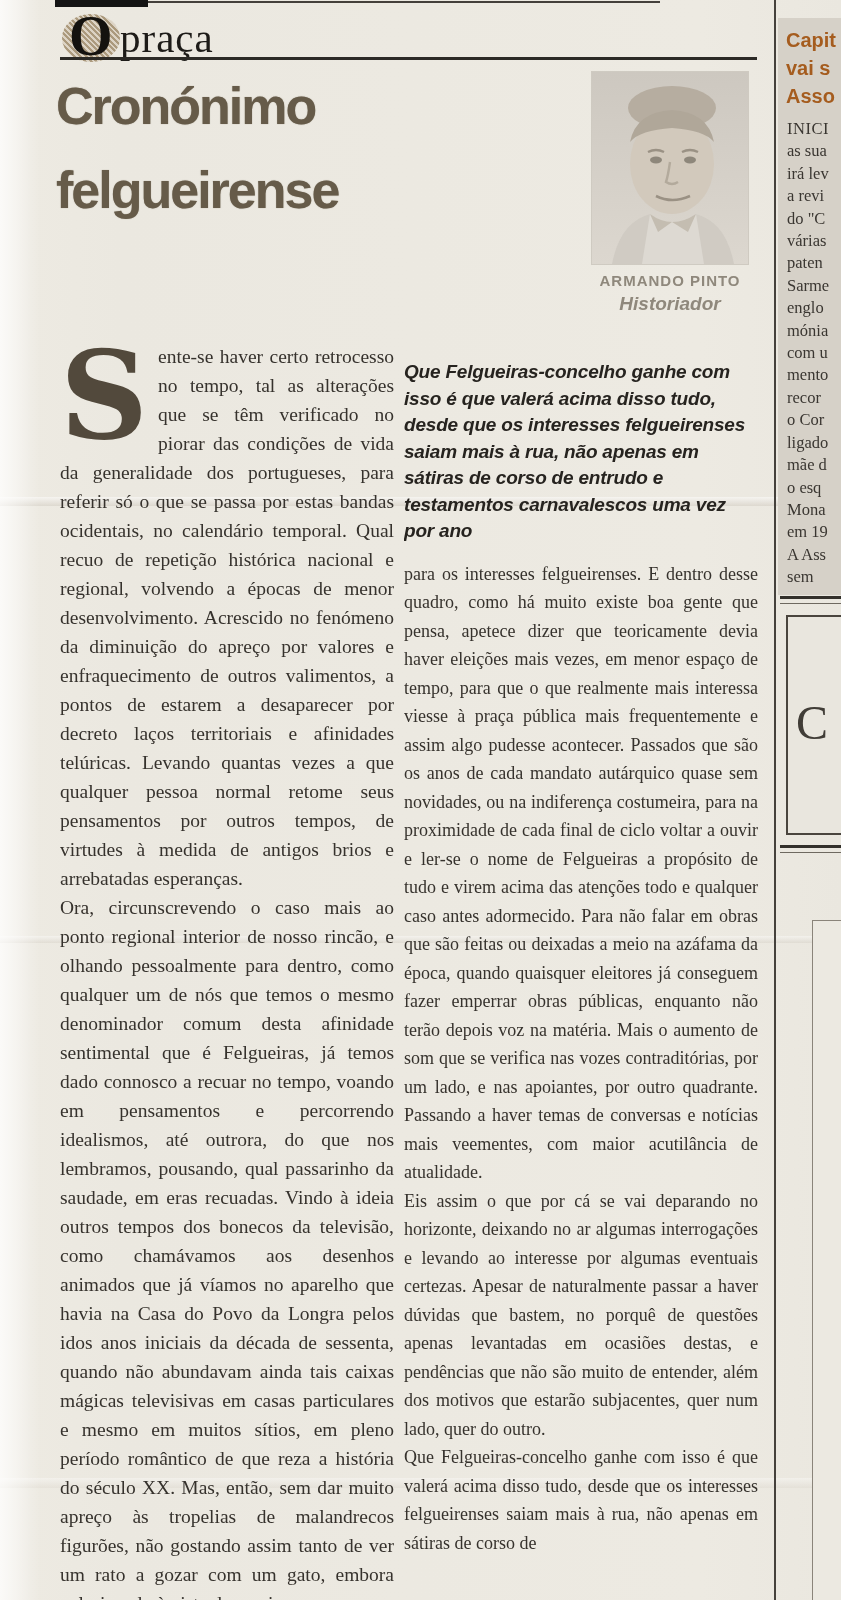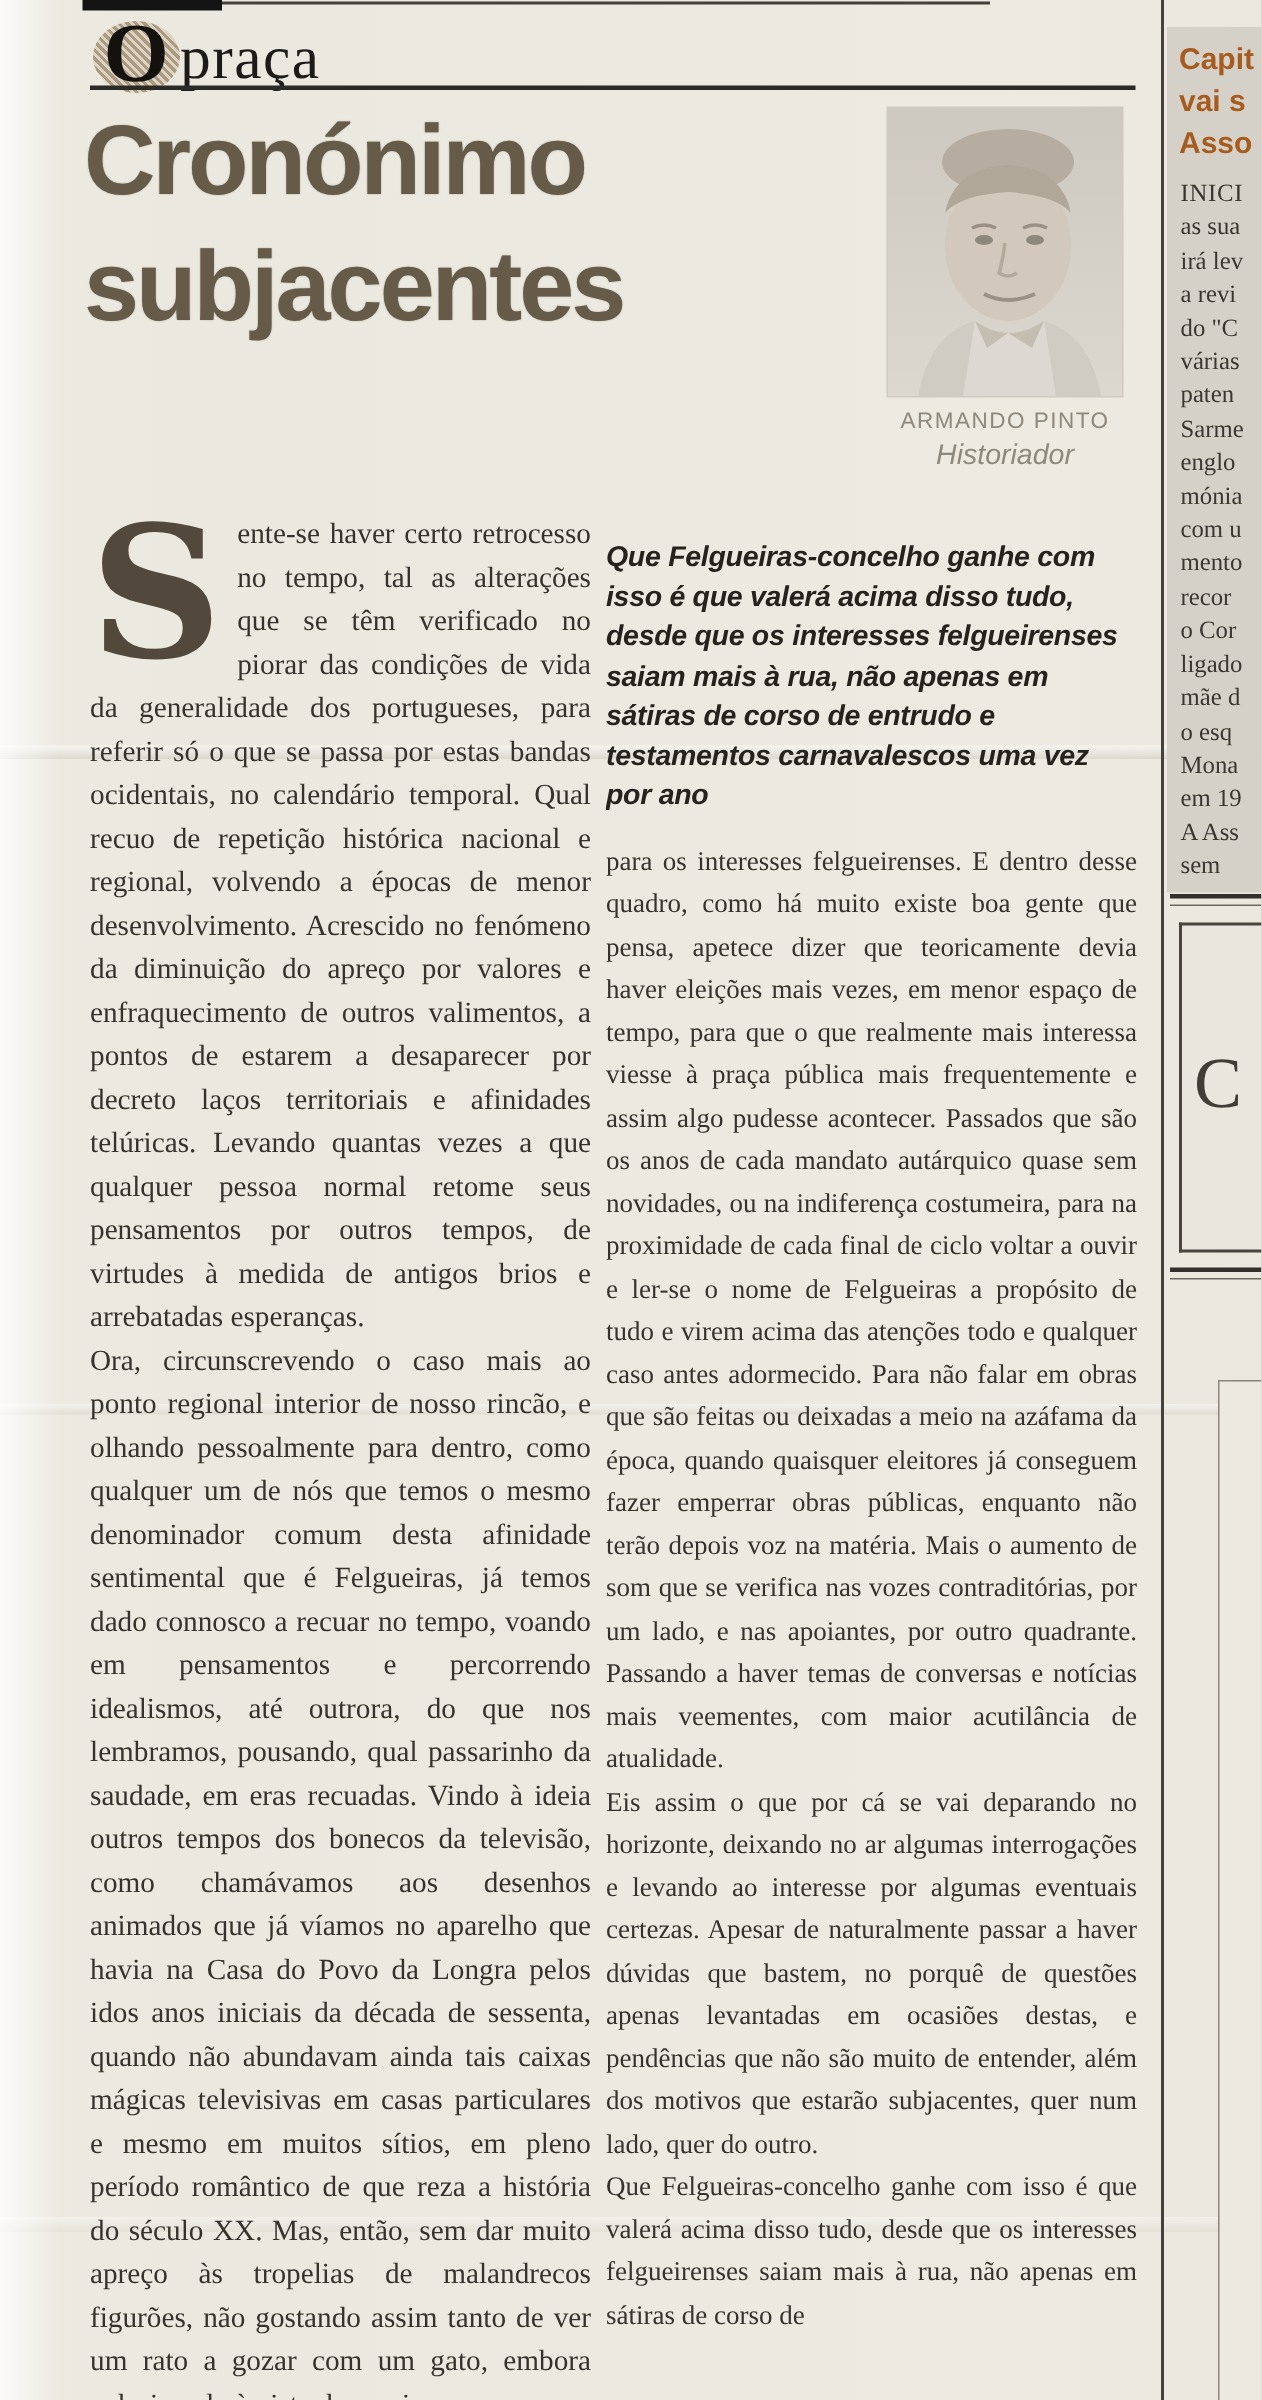--- a/index.html
+++ b/index.html
@@ -33,28 +33,28 @@
   .kicker .o-letter {
     position:absolute; left:7px; top:-8px;
     font-family:"Liberation Serif", serif; font-weight:bold; font-size:56px; color:#14120f;
   }
   .kicker .rest { font-family:"Liberation Serif", serif; font-size:41px; color:#1d1b18; letter-spacing:1px; }
   .kicker-rule { left:60px; top:57px; width:697px; height:3px; background:#2c2a26; }
 
   
   .headline {
     left:56px; top:64px; width:540px;
-    font-family:"Liberation Sans", sans-serif; font-weight:800; font-size:66px; line-height:84px;
+    font-family:"Liberation Sans", sans-serif; font-weight:800; font-size:52px; line-height:84px;
     letter-spacing:-2px; color:#665b49;
     text-shadow:0 0 1px rgba(102,91,73,.6);
   }
 
   
   .photo { left:592px; top:72px; width:156px; height:192px; background:#d6d1c9; box-shadow:0 0 0 1px rgba(120,112,100,.25); }
-  .caption { left:566px; width:208px; text-align:center; font-family:"Liberation Sans", sans-serif; font-weight:normal; color:#8f887c; }
+  .caption { left:566px; width:208px; text-align:center; font-family:"Liberation Sans", sans-serif; font-weight:bold; color:#8f887c; }
   .cap-name { top:272px; font-size:15px; letter-spacing:1px; }
   .cap-role { top:293px; font-size:19px; font-style:italic; }
 
   
   .col { text-align:justify; overflow:hidden; }
   .col p { margin:0; }
   .col1 { left:60px;  top:342px; width:334px; height:1258px; font-size:19.5px; line-height:29px; }
   .col2 { left:404px; top:344px; width:354px; height:1256px; font-size:18px;   line-height:28.5px;margin-top:15px; }
 
   .dropcap {
@@ -114,21 +114,21 @@
   <div class="abs kicker">
     <span class="o-wrap">
       <span class="o-tex"></span>
       <span class="o-letter">O</span>
     </span><span class="rest">praça</span>
   </div>
   <div class="abs kicker-rule"></div>
 
   <div class="abs headline">
     <div>Cronónimo</div>
-    <div>subjacentes</div>
+    <div>felgueirense</div>
   </div>
 
   <div class="abs photo">
     <svg width="156" height="192" viewBox="0 0 156 192">
       <defs>
         <linearGradient id="bgv" x1="0" y1="0" x2="0" y2="1">
           <stop offset="0" stop-color="#cdc8c0"></stop>
             <stop offset="1" stop-color="#dcd7cf"></stop>
         </linearGradient>
       </defs>

